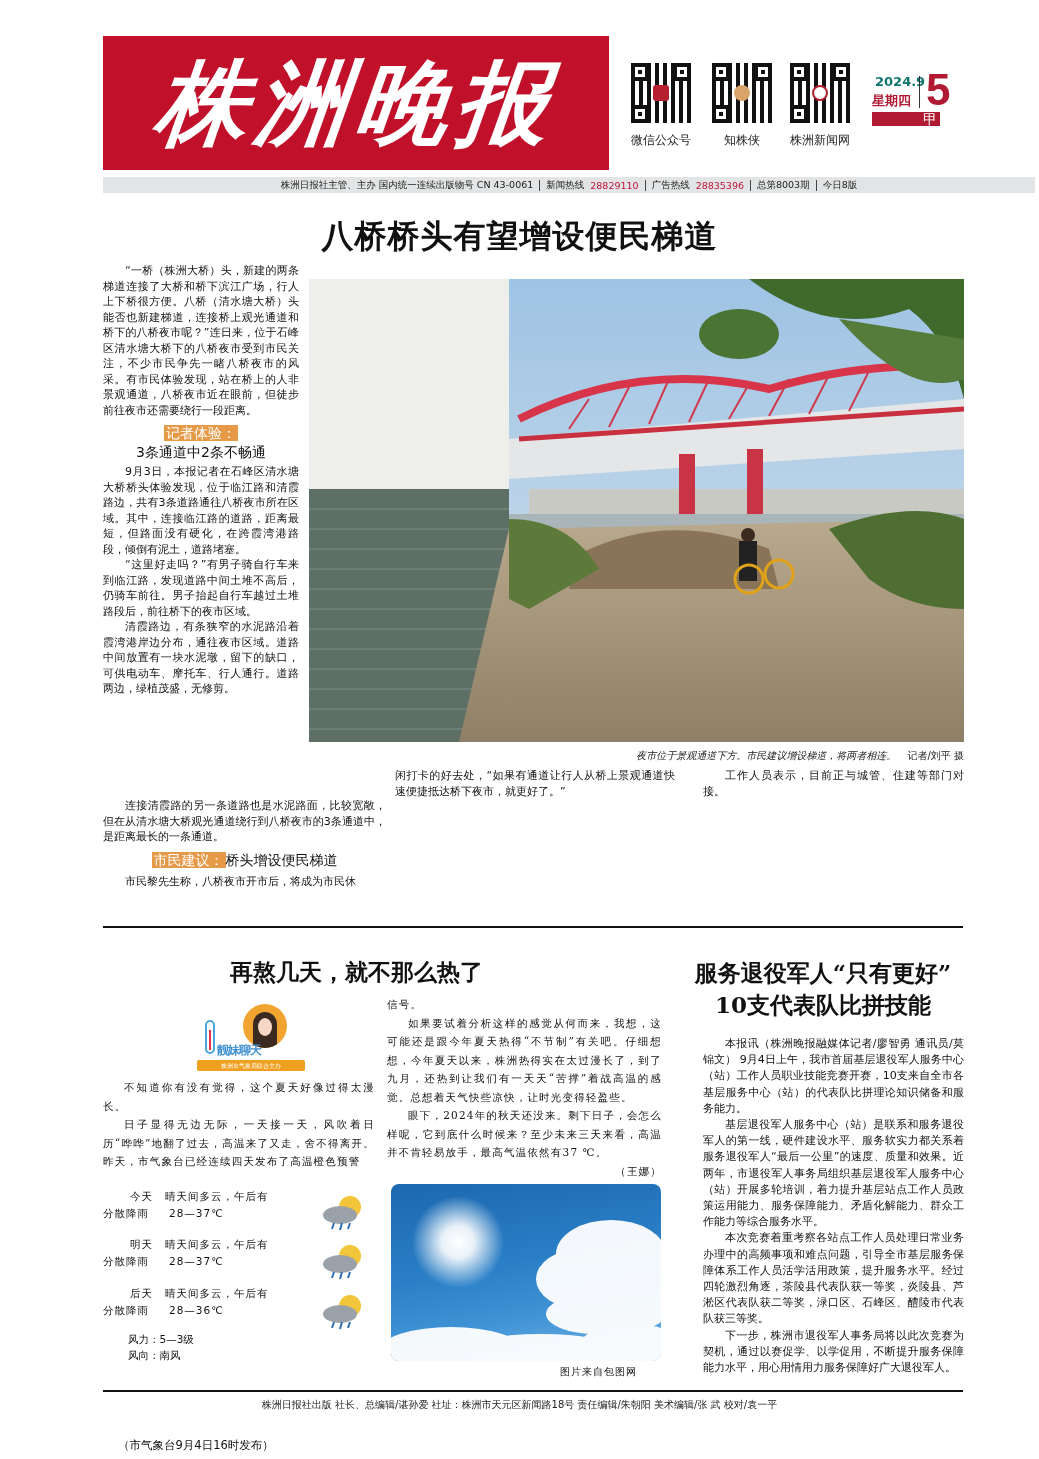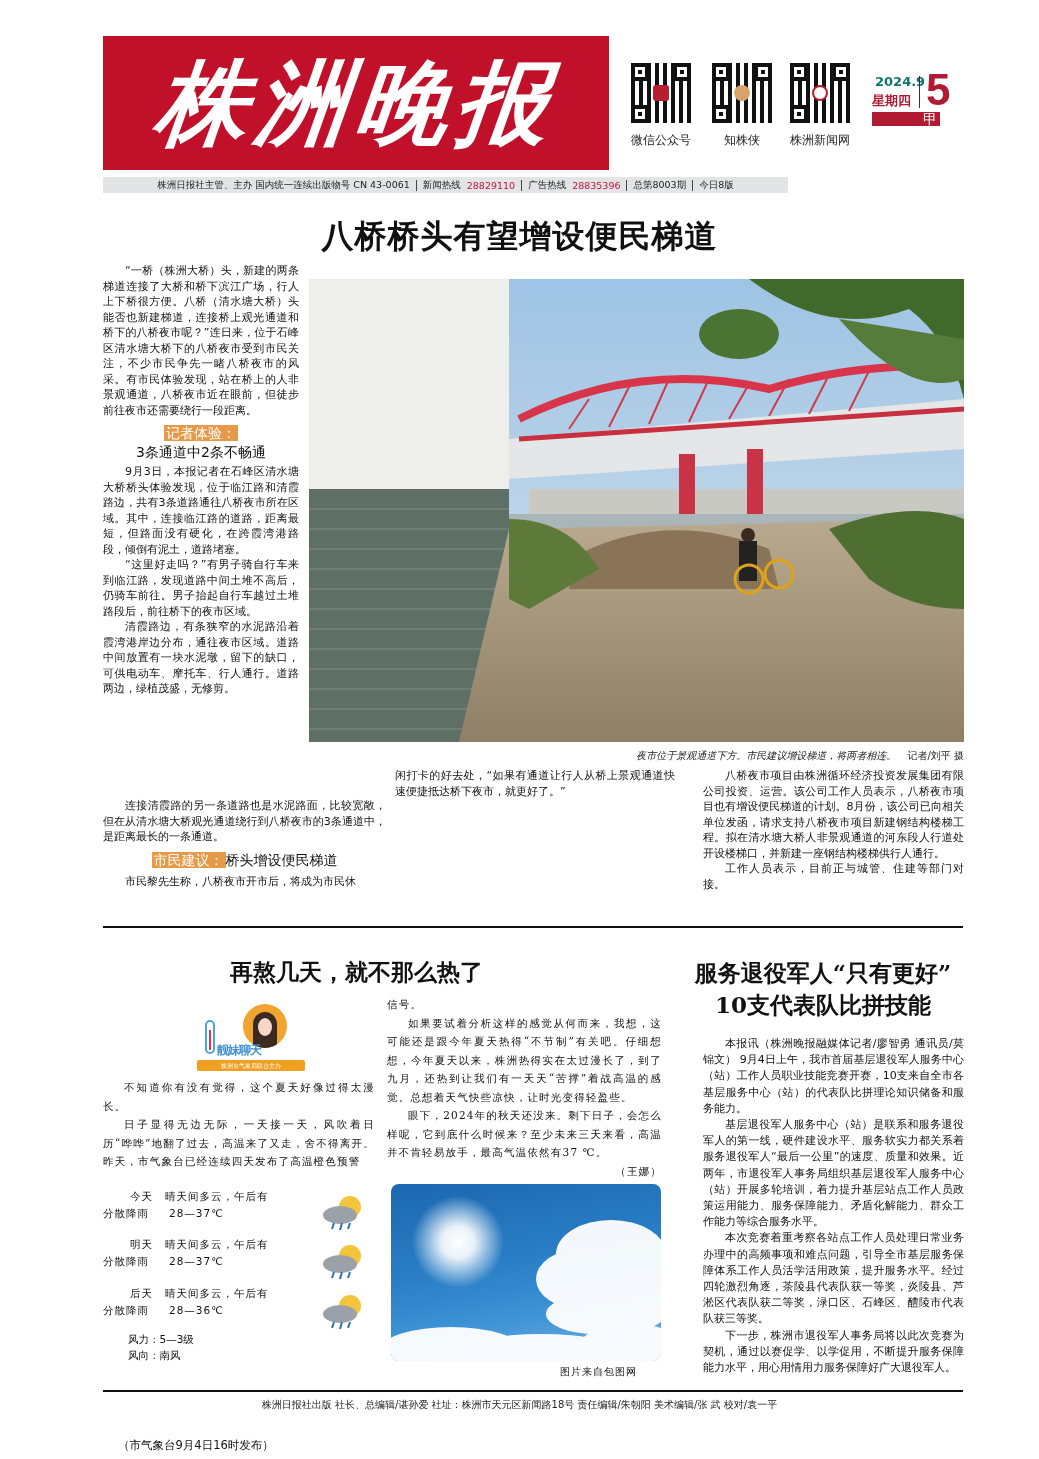--- a/index.html
+++ b/index.html
@@ -21,21 +21,21 @@
   .qr .logo { position: absolute; left: 22px; top: 22px; width: 16px; height: 16px; border-radius: 3px; }
   .qr-label { font-size: 12px; color: #222; margin-top: 8px; white-space: nowrap; margin-left: -10px; margin-right: -10px; }
 
   .date-block { left: 871px; top: 74px; width: 92px; }
   .date-ym { position: absolute; left: 4px; top: 0; font-size: 13px; font-weight: bold; color: #0f766e; white-space: nowrap; }
   .date-wd { position: absolute; left: 1px; top: 18px; font-size: 13px; font-weight: bold; color: #b01a33; }
   .date-sep { position: absolute; left: 48px; top: 2px; width: 1px; height: 32px; background: #333; }
   .date-day { position: absolute; left: 55px; top: -6px; font-size: 44px; font-weight: bold; color: #b01a33; line-height: 1; font-family: "Liberation Sans", sans-serif; }
   .date-lunar { position: absolute; left: 1px; top: 38px; width: 68px; height: 14px; background: #b01a33; color: #fff; font-size: 14px; text-align: center; line-height: 14px; padding-left: 48px; }
 
-  .infobar { left: 103px; top: 177px; width: 685px; height: 16px; background: #e2e4e5; display: flex; justify-content: center; align-items: center; gap: 6px; font-size: 9.5px; color: #222; }
+  .infobar { left: 103px; top: 177px; width: 932px; height: 16px; background: #e2e4e5; display: flex; justify-content: center; align-items: center; gap: 6px; font-size: 9.5px; color: #222; }
   .infobar .hot { color: #c0163c; }
   .infobar .sep { width: 1px; height: 11px; background: #444; }
 
   .headline { left: 0; top: 215px; width: 1039px; text-align: center; font-family: "DejaVu Sans", sans-serif; font-weight: bold; font-size: 32px; letter-spacing: 1px; color: #111; }
 
   .body-text { font-size: 11px; line-height: 15.5px; color: #111; text-align: justify; }
   .body-text p { text-indent: 2em; }
   .col-left { left: 103px; top: 263px; width: 196px; }
 
   .subhead { font-size: 14px; text-align: center; margin: 4px 0 3px; }
@@ -225,21 +225,20 @@
 <div class="abs caption">
   <span class="cap-italic">夜市位于景观通道下方。市民建议增设梯道，将两者相连。</span>
   <span style="margin-left:8px;">记者/刘平 摄</span>
 </div>
 
 <div class="abs col-mid body-text">
   <p style="text-indent:0;">闲打卡的好去处，“如果有通道让行人从桥上景观通道快速便捷抵达桥下夜市，就更好了。”</p>
 </div>
 
 <div class="abs col-right body-text">
-  <p>八桥夜市项目由株洲循环经济投资发展集团有限公司投资、运营。该公司工作人员表示，八桥夜市项目也有增设便民梯道的计划。8月份，该公司已向相关单位发函，请求支持八桥夜市项目新建钢结构楼梯工程。拟在清水塘大桥人非景观通道的河东段人行道处开设楼梯口，并新建一座钢结构楼梯供行人通行。</p>
   <p>工作人员表示，目前正与城管、住建等部门对接。</p>
 </div>
 
 <div class="abs divider"></div>
 
 <div class="abs h2 weather-title">再熬几天，就不那么热了</div>
 
 <div class="abs badge">
   <div class="badge-thermo"></div>
   <div class="badge-face">

